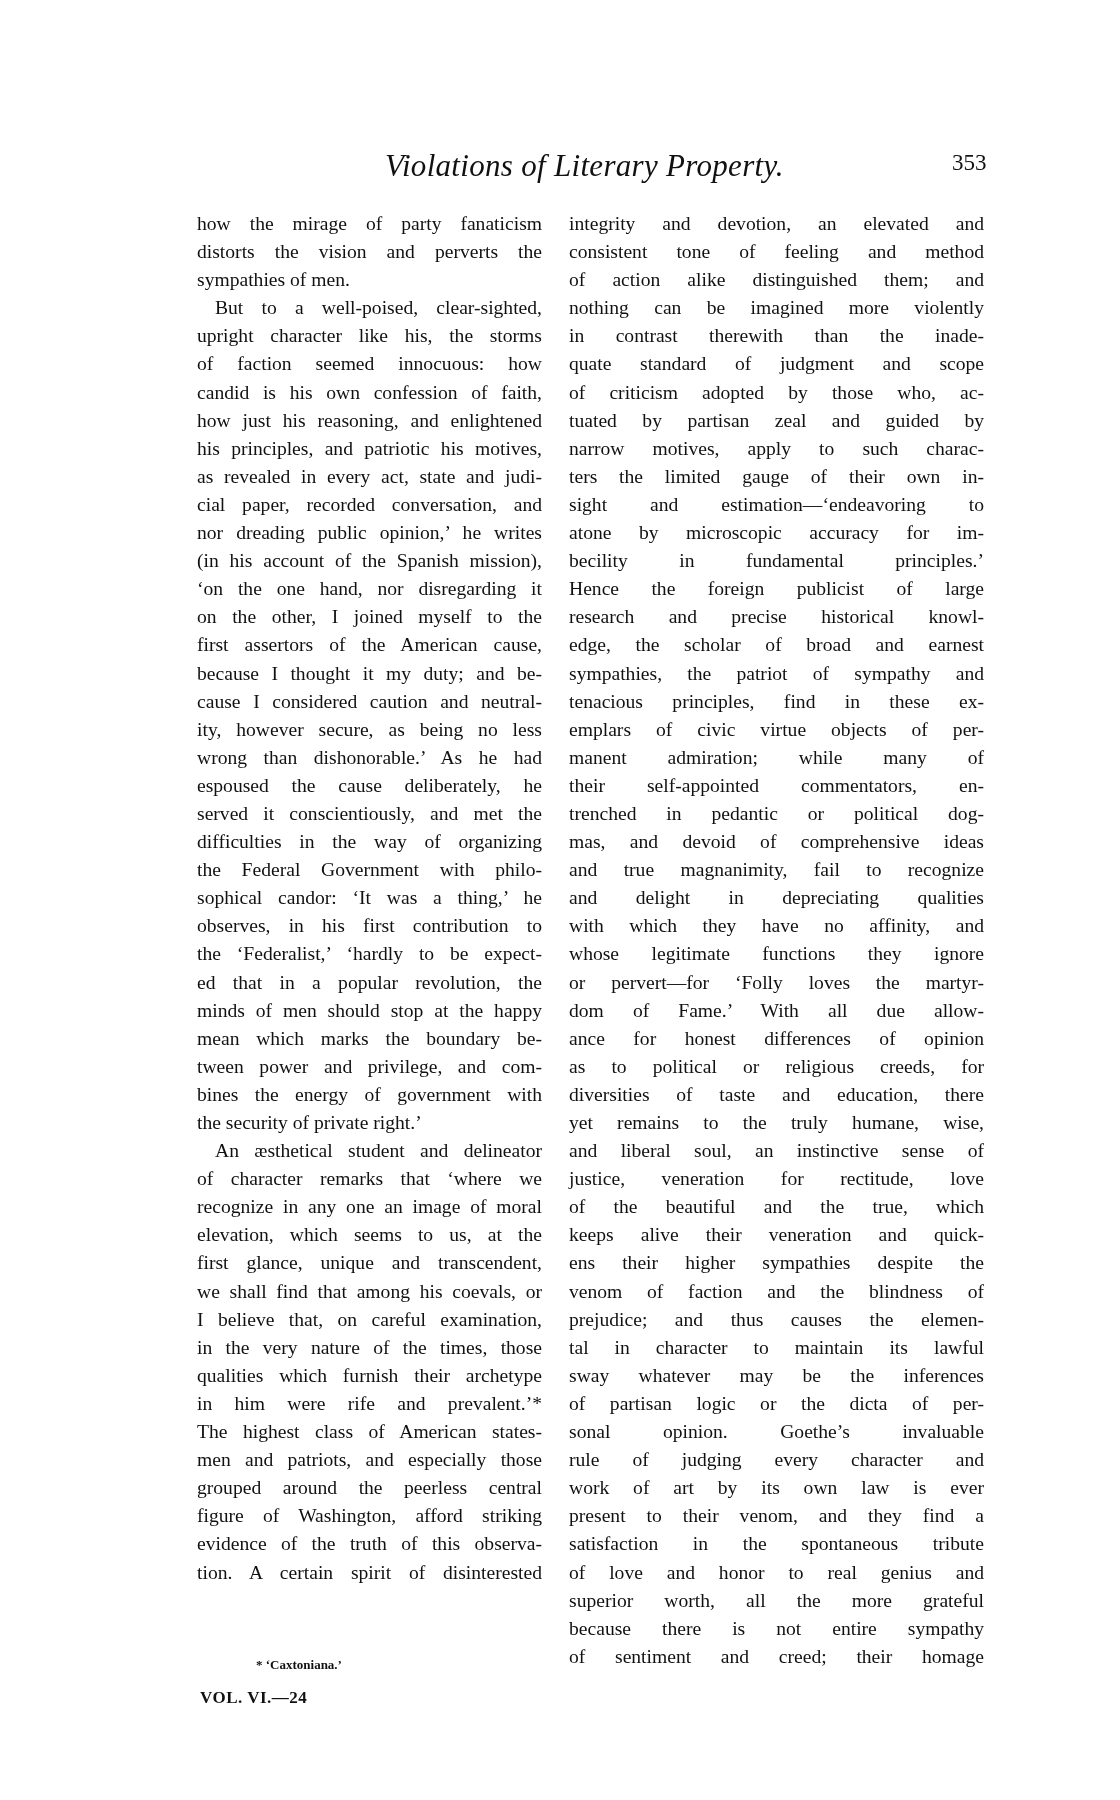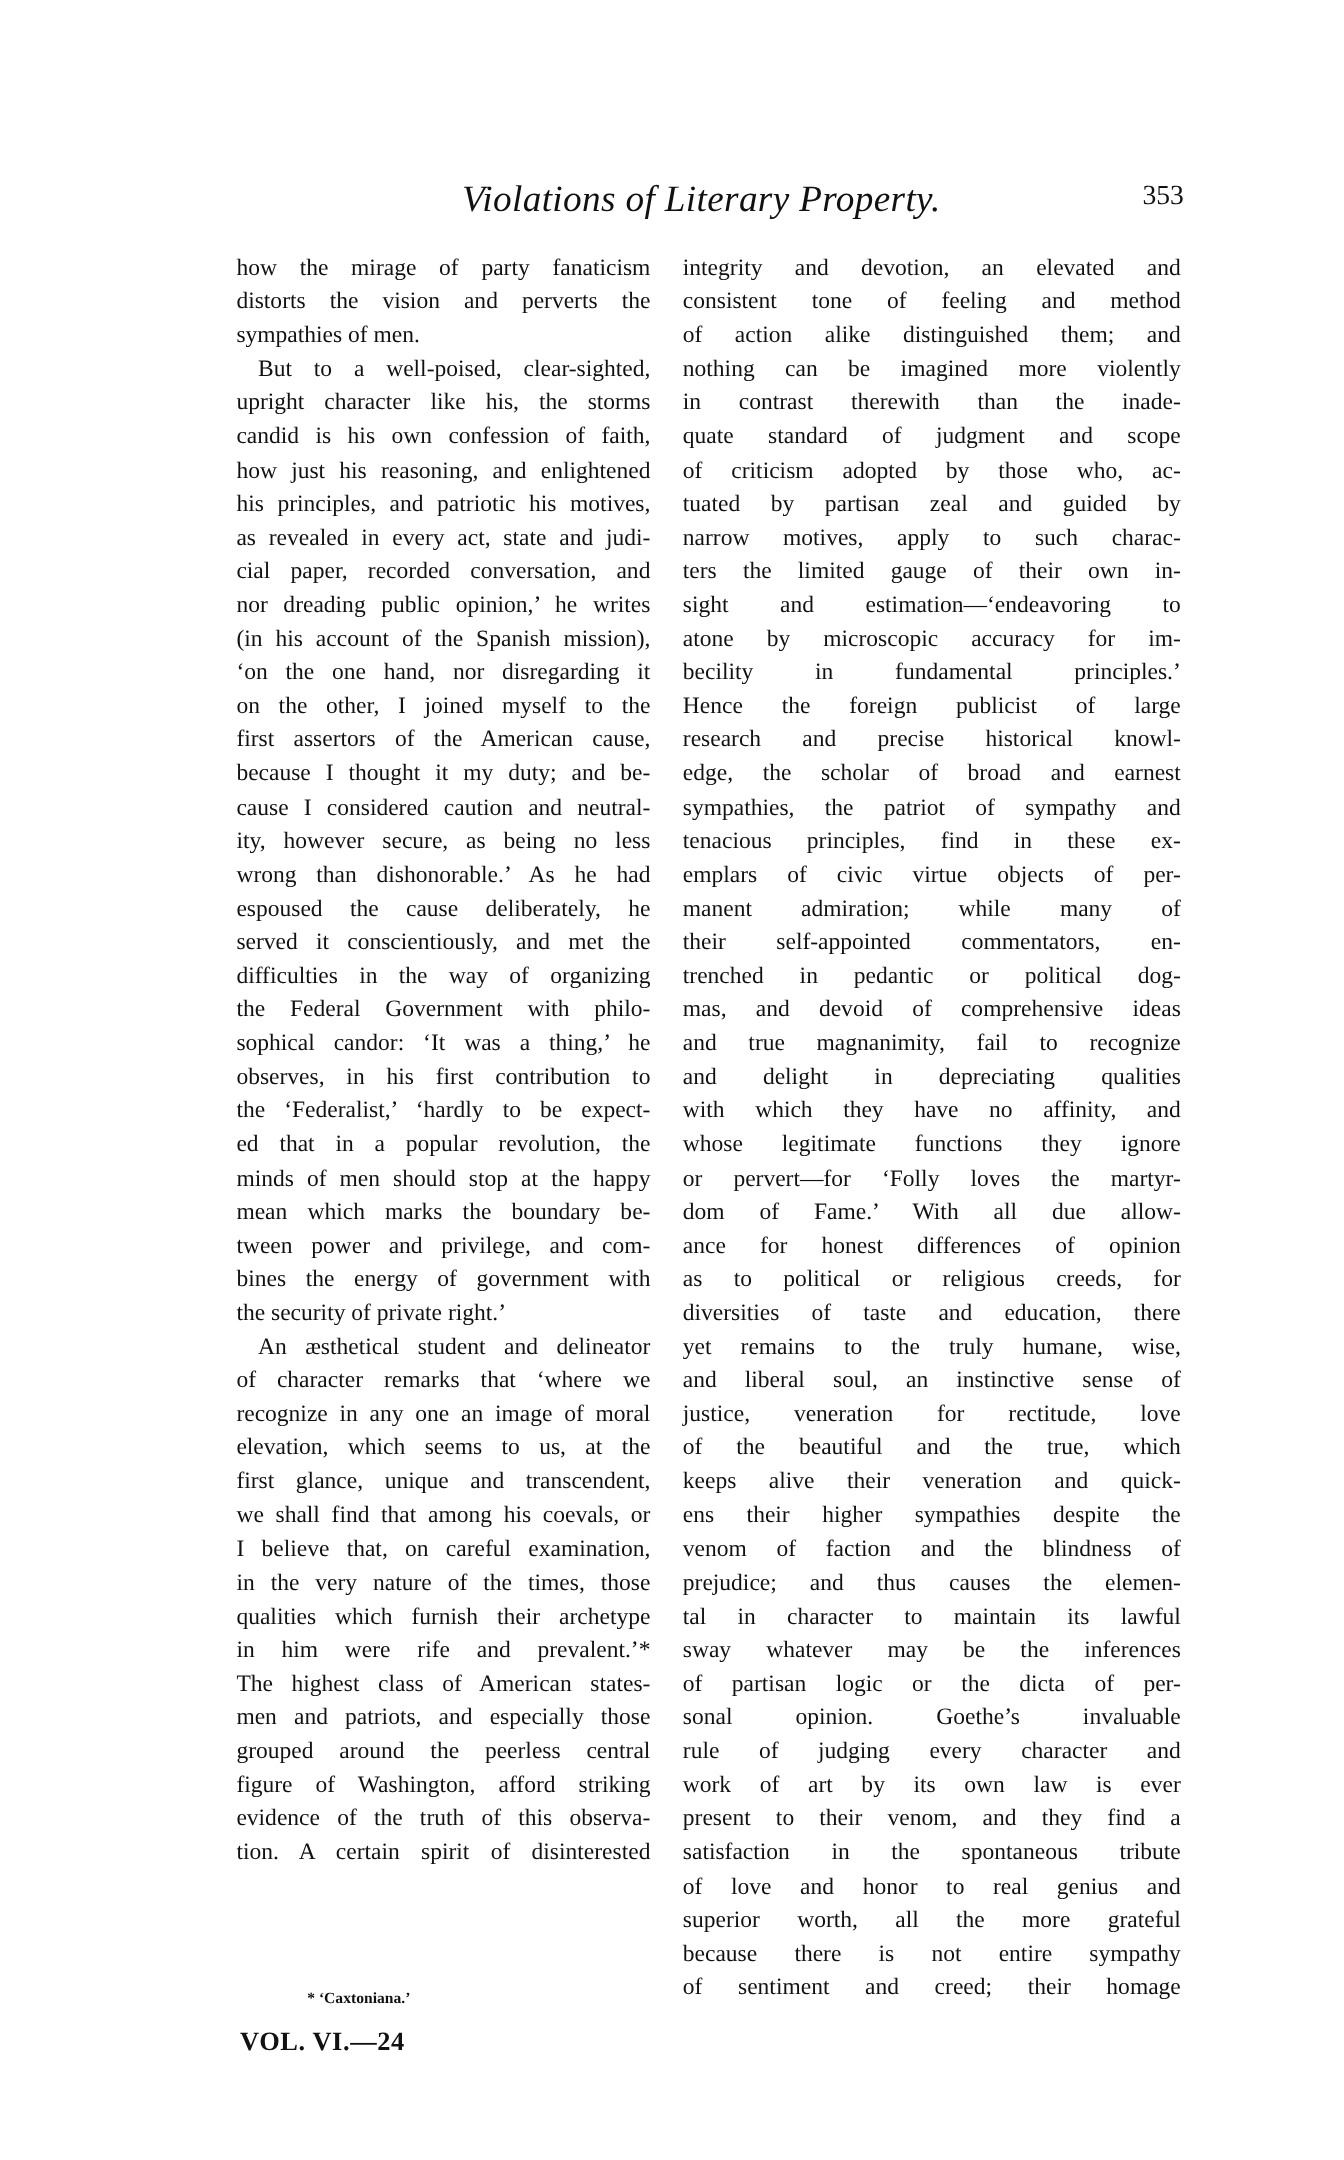--- a/index.html
+++ b/index.html
@@ -11,35 +11,36 @@
          font-family: "Liberation Serif", serif; }
   .column { position: absolute; top: 210px; font-family: Liberation Serif, serif;
          font-size: 19.6px; line-height: 28.1px; }
   .col-left { left: 197px; width: 345px; }
   .col-right { left: 569px; width: 415px; }
   .line { display: block; white-space: nowrap; text-align: justify; text-align-last: justify; height: 28.1px; }
   .line.last { text-align-last: left; }
   .line.indent { padding-left: 18px; }
   .footnote { position: absolute; top: 1657px; left: 256px; font-size: 13px;
          font-family: "Liberation Serif", serif; font-weight: bold; }
-  .signature { position: absolute; top: 1688px; left: 200px; font-size: 22px;
+  .signature { position: absolute; top: 1688px; left: 200px; font-size: 17px;
          font-family: "Liberation Serif", serif; font-weight: bold; letter-spacing: 0.5px; }
 </style>
 </head>
 <body>
 
 <div class="running-head">Violations of Literary Property.</div>
 <div class="page-number">353</div>
 
 <div class="column col-left" id="col-left">
     <span class="line">how the mirage of party fanaticism</span>
     <span class="line">distorts the vision and perverts the</span>
     <span class="line last">sympathies of men.</span>
     <span class="line indent">But to a well-poised, clear-sighted,</span>
     <span class="line">upright character like his, the storms</span>
+    <span class="line">of faction seemed innocuous: how</span>
     <span class="line">candid is his own confession of faith,</span>
     <span class="line">how just his reasoning, and enlightened</span>
     <span class="line">his principles, and patriotic his motives,</span>
     <span class="line">as revealed in every act, state and judi-</span>
     <span class="line">cial paper, recorded conversation, and</span>
     <span class="line">nor dreading public opinion,’ he writes</span>
     <span class="line">(in his account of the Spanish mission),</span>
     <span class="line">‘on the one hand, nor disregarding it</span>
     <span class="line">on the other, I joined myself to the</span>
     <span class="line">first assertors of the American cause,</span>

